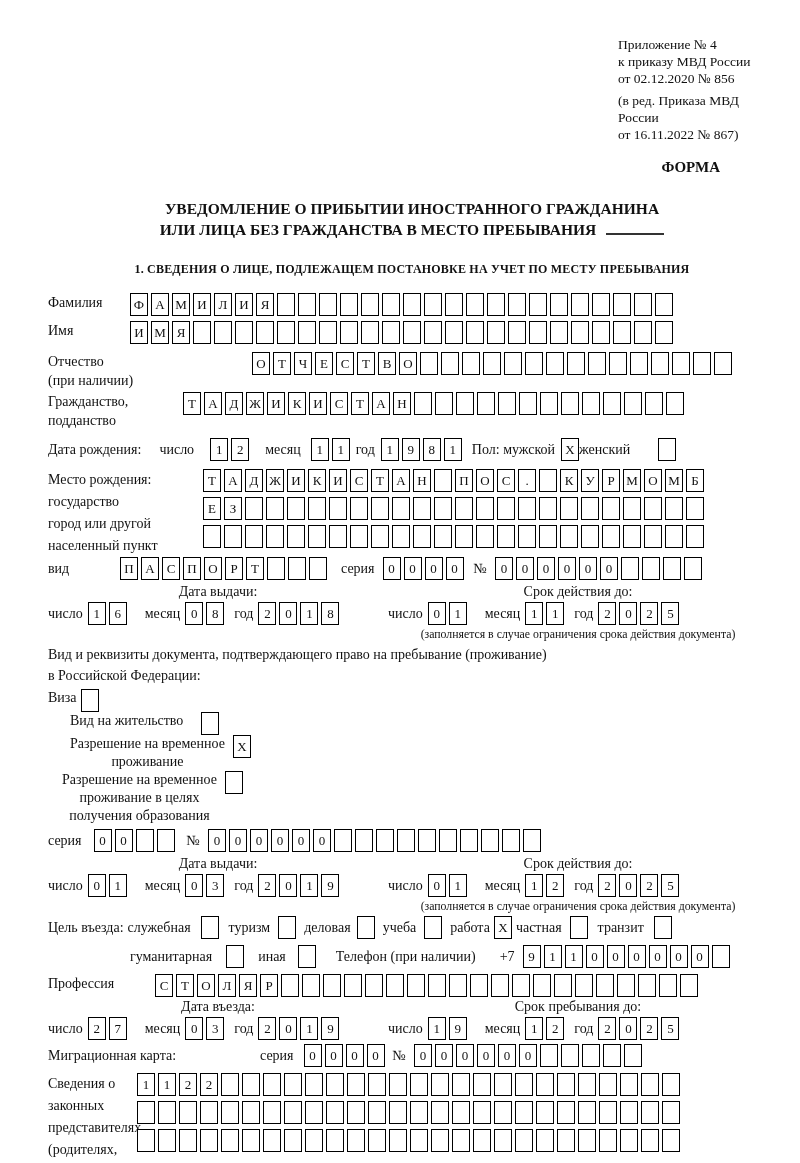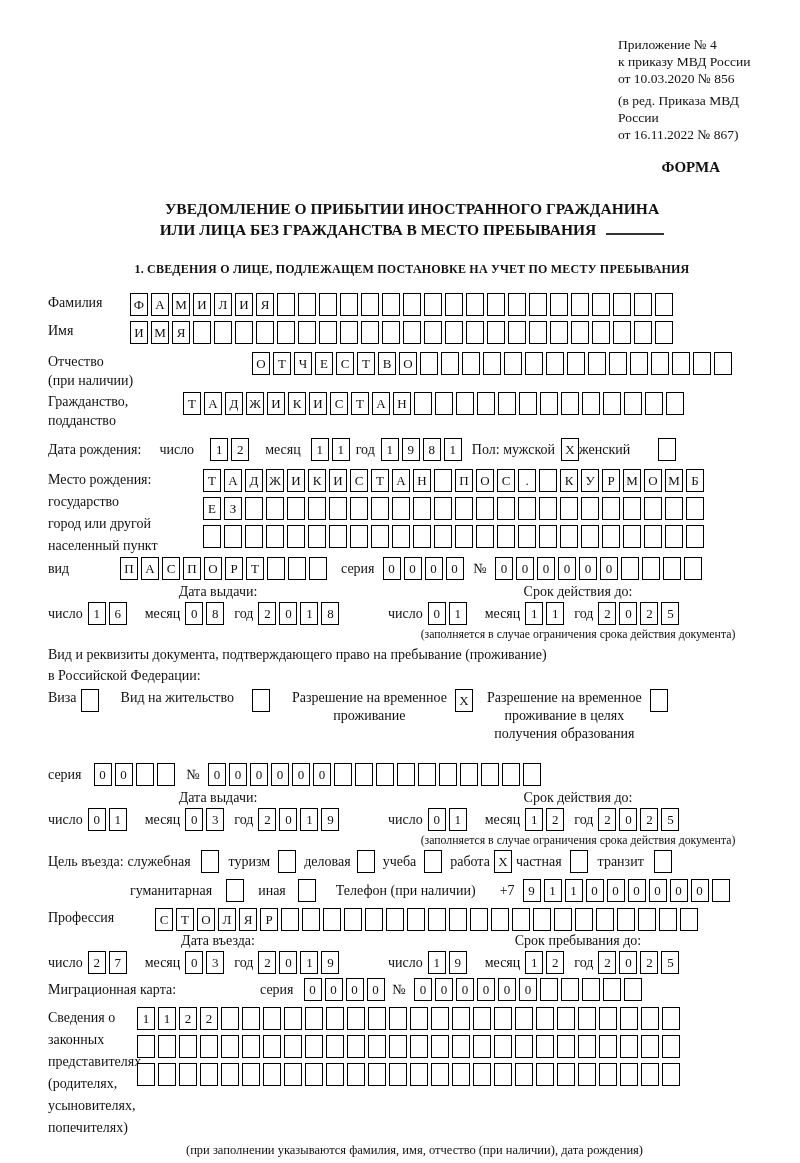--- a/index.html
+++ b/index.html
@@ -56,21 +56,21 @@
   .bottom-note { font-size:12.5px; margin:4px 0 0 138px; }
 </style>
 </head>
 <body>
 
 <div class="page">
 
   <div class="annex">
     <div>Приложение № 4</div>
     <div>к приказу МВД России</div>
-    <div>от 10.03.2020 № 856</div>
+    <div>от 02.12.2020 № 856</div>
     <div class="gap"></div>
     <div>(в ред. Приказа МВД России</div>
     <div>от 16.11.2022 № 867)</div>
   </div>
 
   <div class="form-label">ФОРМА</div>
 
   <div class="title">
     <div>УВЕДОМЛЕНИЕ О ПРИБЫТИИ ИНОСТРАННОГО ГРАЖДАНИНА</div>
     <div>
@@ -412,21 +412,21 @@
         </div>
         <div class="note">(заполняется в случае ограничения срока действия документа)</div>
       </div>
     </div>
 
     <div style="font-size:14px; line-height:21px; margin-bottom:3px;">
       <div>Вид и реквизиты документа, подтверждающего право на пребывание (проживание)</div>
       <div>в Российской Федерации:</div>
     </div>
 
-    <div class="row" style="margin-bottom:20px;">
+    <div class="row" style="margin-bottom:4px;flex-direction:column;">
       <span class="opt">
         <span class="optlines">Виза</span>
         <span class="cells" style="margin-left:4px;">
             <span class="cell">&nbsp;</span>
           </span>
       </span>
       <span class="opt" style="margin-left:22px;">
         <span class="optlines">Вид на жительство</span>
         <span class="cells" style="margin-left:18px;">
             <span class="cell">&nbsp;</span>

